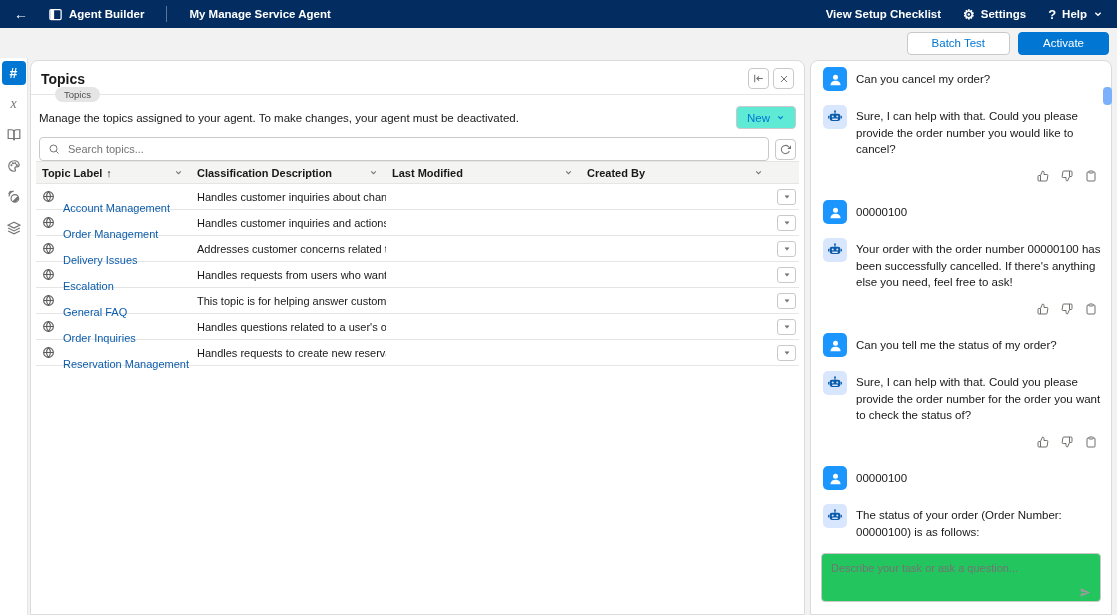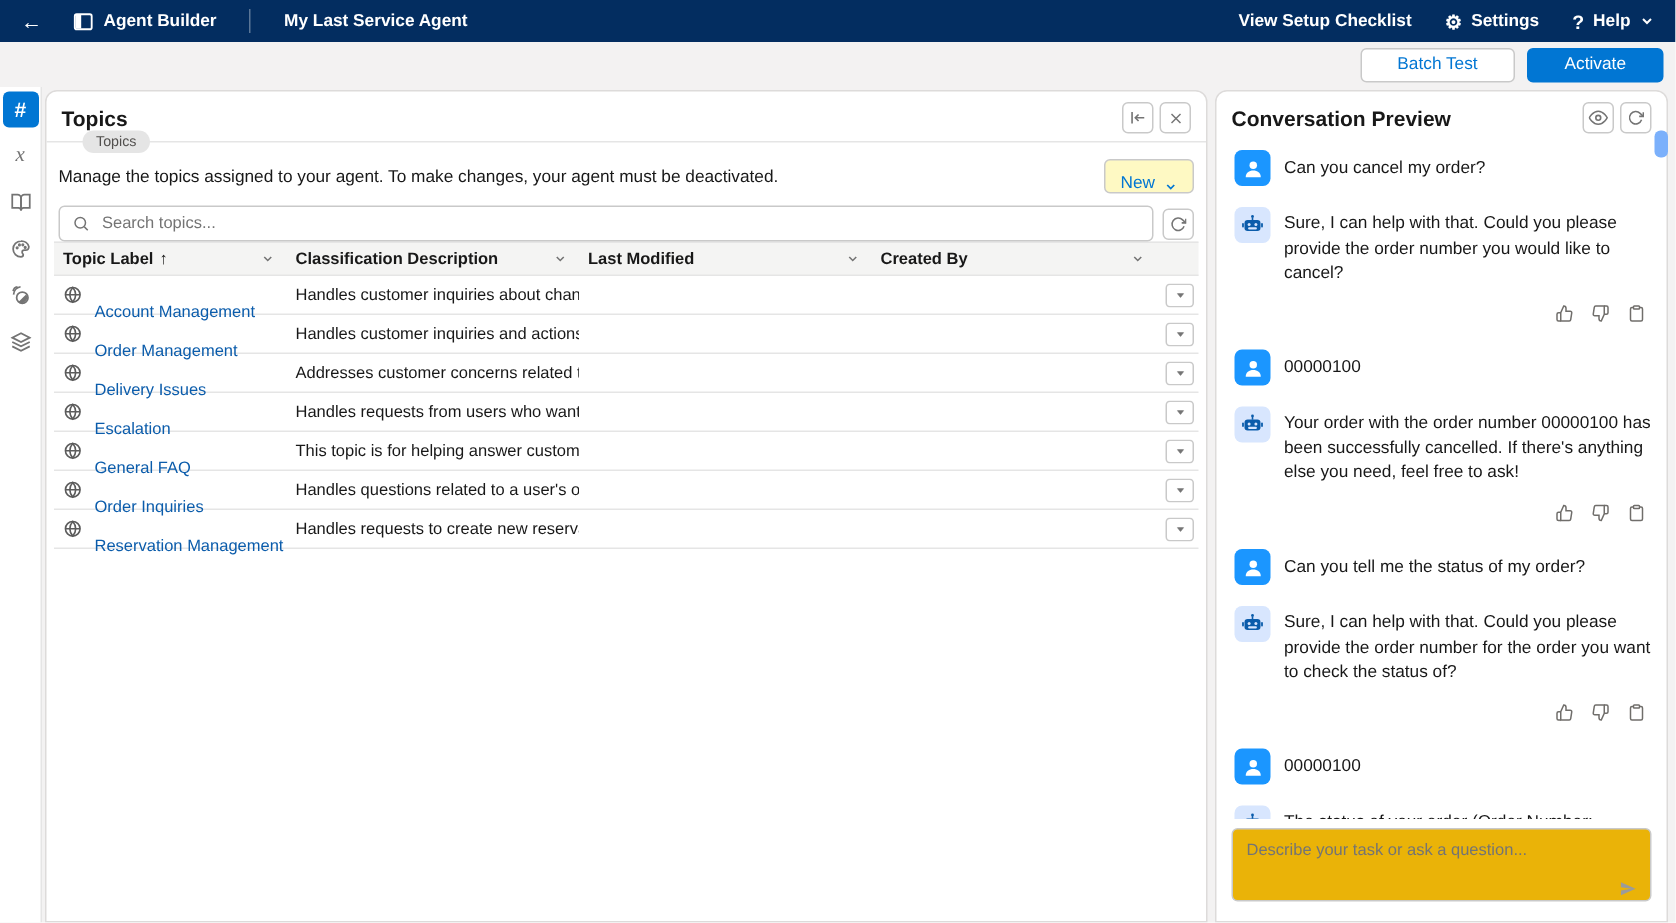--- a/index.html
+++ b/index.html
@@ -65,22 +65,22 @@
 
   .panel-divider { border-top:1px solid #e5e5e5; position:relative; height:8px; }
   .tab-pill {
     position:absolute; top:-8px; left:24px; background:#e5e5e5; border-radius:8px;
     font-size:9.5px; color:#514f4d; padding:2px 9px; cursor:pointer;
   }
 
   .desc-row { display:flex; align-items:center; justify-content:space-between; padding:4px 8px 8px 8px; }
   .desc-text { font-size:11.5px; }
   .new-btn {
-    background:#fef9c3; border:1px solid #c9c9c9; border-radius:4px; color:#0176d3;
-    font-size:11.5px; height:23px; padding:0 10px; display:flex; align-items:flex-end; gap:6px; cursor:pointer;
+    background:#5eead4; border:1px solid #c9c9c9; border-radius:4px; color:#0176d3;
+    font-size:11.5px; height:23px; padding:0 10px; display:flex; align-items:center; gap:6px; cursor:pointer;
   }
   .new-btn svg { stroke:#0176d3; }
 
   .search-row { display:flex; gap:6px; padding:0 8px; align-items:center; }
   .search-box {
     flex:1; height:24px; border:1px solid #c9c9c9; border-radius:4px;
     display:flex; align-items:center; gap:6px; padding:0 8px; background:#fff;
   }
   .search-box svg { stroke:#747474; flex:none; }
   .search-box input { border:none; outline:none; flex:1; font-family:inherit; font-size:11px; color:#181818; }
@@ -121,42 +121,42 @@
   .msg-body { font-size:11.5px; line-height:1.45; max-width:252px; }
   .msg.agent .msg-body { padding-top:3px; }
   .msg-text, .msg-after { margin:0; }
   .feedback-row { display:flex; justify-content:flex-end; gap:12px; margin:-2px 4px 18px 0; }
   .fb-icon { cursor:pointer; }
   .fb-icon svg { stroke:#706e6b; }
 
   .chat-input-wrap { padding:6px 10px 8px 10px; position:relative; }
   .chat-input {
     width:100%; height:49px; border:1px solid #c9c9c9; border-radius:4px; resize:none; outline:none;
-    font-family:inherit; font-size:11px; color:#181818; padding:8px 9px; background:#eab308;
+    font-family:inherit; font-size:11px; color:#181818; padding:8px 9px; background:#22c55e;
   }
   .chat-input::placeholder { color:#747474; }
   .send-icon { position:absolute; right:19px; bottom:15px; cursor:pointer; }
 </style>
 </head>
 <body>
 
 <div class="navbar">
   <div class="nav-left">
     <span class="back-arrow">←</span>
     <span class="app-chip">
       <span>
         <svg width="15" height="15" viewBox="0 0 24 24" fill="none" stroke="#fff" stroke-width="2">
           <rect x="3" y="4" width="18" height="16" rx="2"></rect>
           <rect x="3.8" y="4.8" width="6" height="14.4" fill="#fff" stroke="none"></rect>
         </svg>
       </span>
       <span>Agent Builder</span>
     </span>
     <span class="nav-sep"></span>
-    <span>My Last Service Agent</span>
+    <span>My Manage Service Agent</span>
   </div>
   <div class="nav-right">
     <span class="nav-item">View Setup Checklist</span>
     <span class="nav-item">
       <span class="gear-glyph">⚙</span>
       <span>Settings</span>
     </span>
     <span class="nav-item">
       <span style="font-size:13px;">?</span>
       <span>Help</span>
@@ -463,37 +463,20 @@
                   <polygon points="2 3.5 10 3.5 6 8.5"></polygon>
                 </svg>
       </button>
     </div>
   </div>
 </div>
     </div>
   </div>
 
   <div class="panel chat-panel">
-    <div class="panel-header">
-      <span class="panel-title">Conversation Preview</span>
-      <span class="hdr-btns">
-        <button class="icon-btn">
-          <svg width="13" height="13" viewBox="0 0 24 24" fill="none" stroke-width="2">
-            <path d="M1 12s4-8 11-8 11 8 11 8-4 8-11 8-11-8-11-8z"></path>
-              <circle cx="12" cy="12" r="3"></circle>
-          </svg>
-        </button>
-        <button class="icon-btn">
-          <svg width="11" height="11" viewBox="0 0 24 24" fill="none" stroke-width="2.2">
-            <polyline points="23 4 23 10 17 10"></polyline>
-              <path d="M20.49 15a9 9 0 1 1-2.12-9.36L23 10"></path>
-          </svg>
-        </button>
-      </span>
-    </div>
     <div class="scroll-thumb"></div>
 
     <div class="chat-messages">
   <div class="msg user">
     <div class="avatar user" style="display: flex;">
       <svg width="15" height="15" viewBox="0 0 24 24">
         <circle cx="12" cy="8.2" r="4" fill="#fff"></circle>
         <path d="M4 20.5c0-4.2 3.6-6.7 8-6.7s8 2.5 8 6.7v.5H4z" fill="#fff"></path>
       </svg>
     </div>

